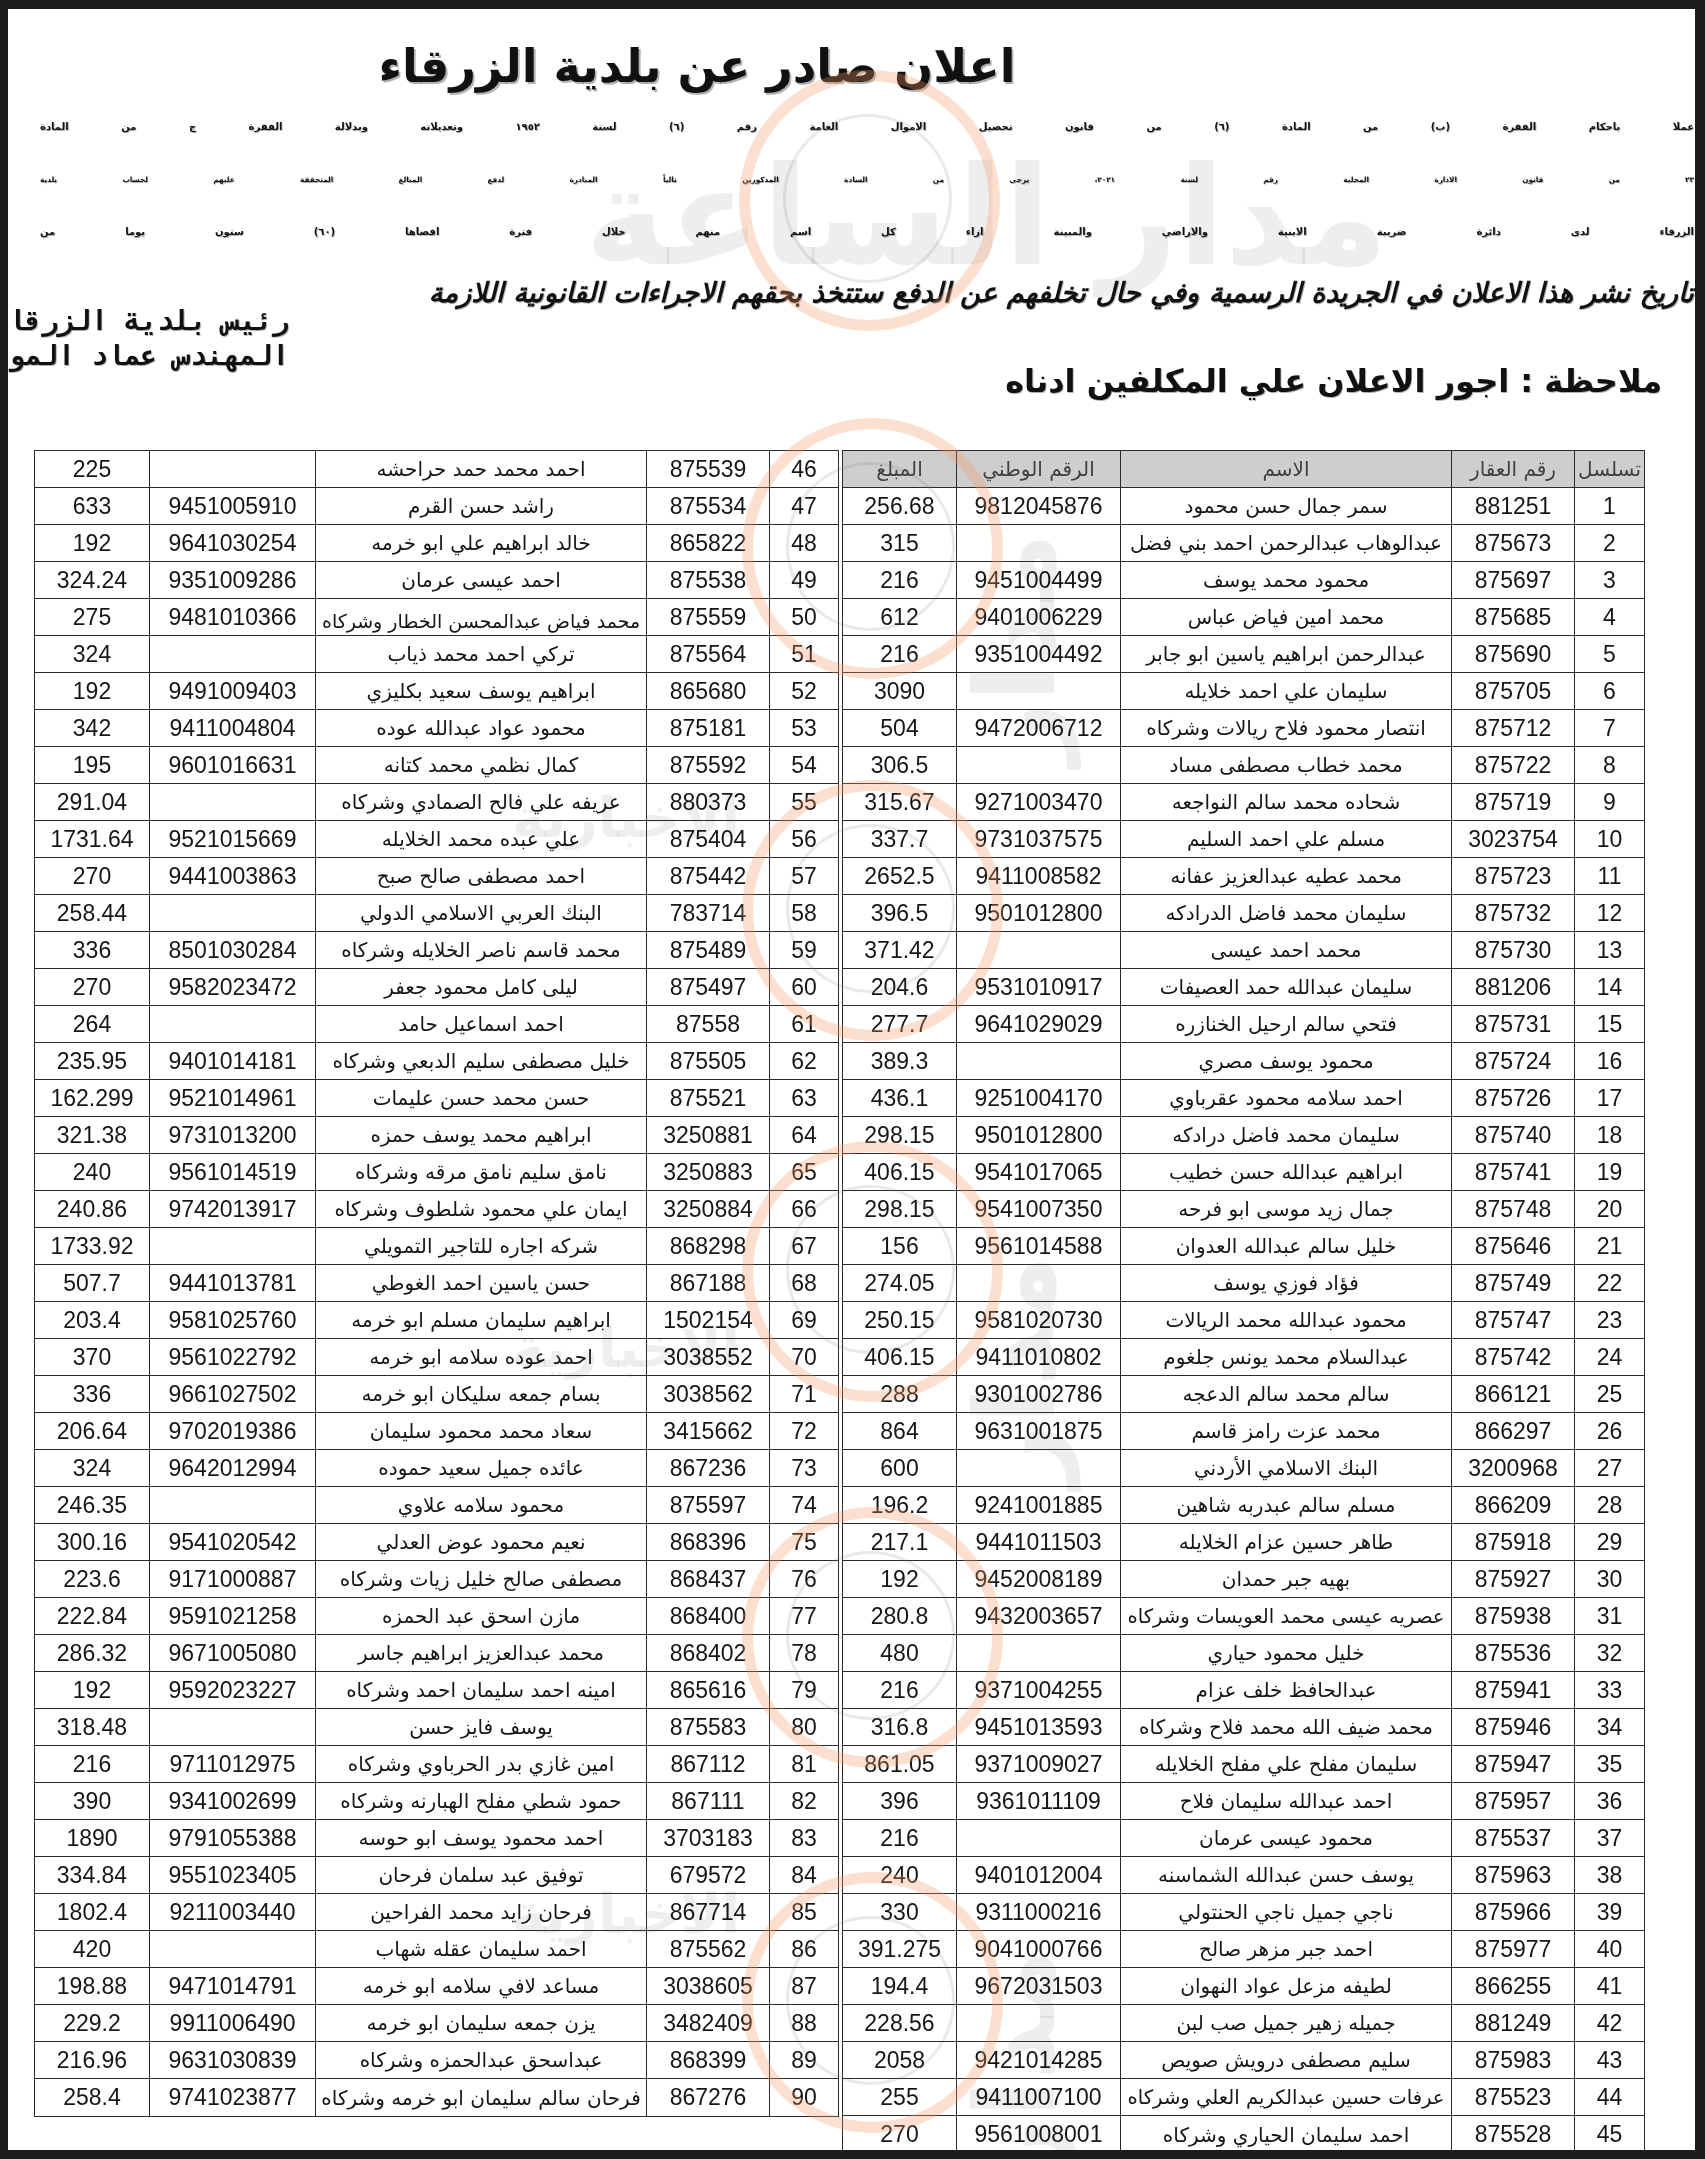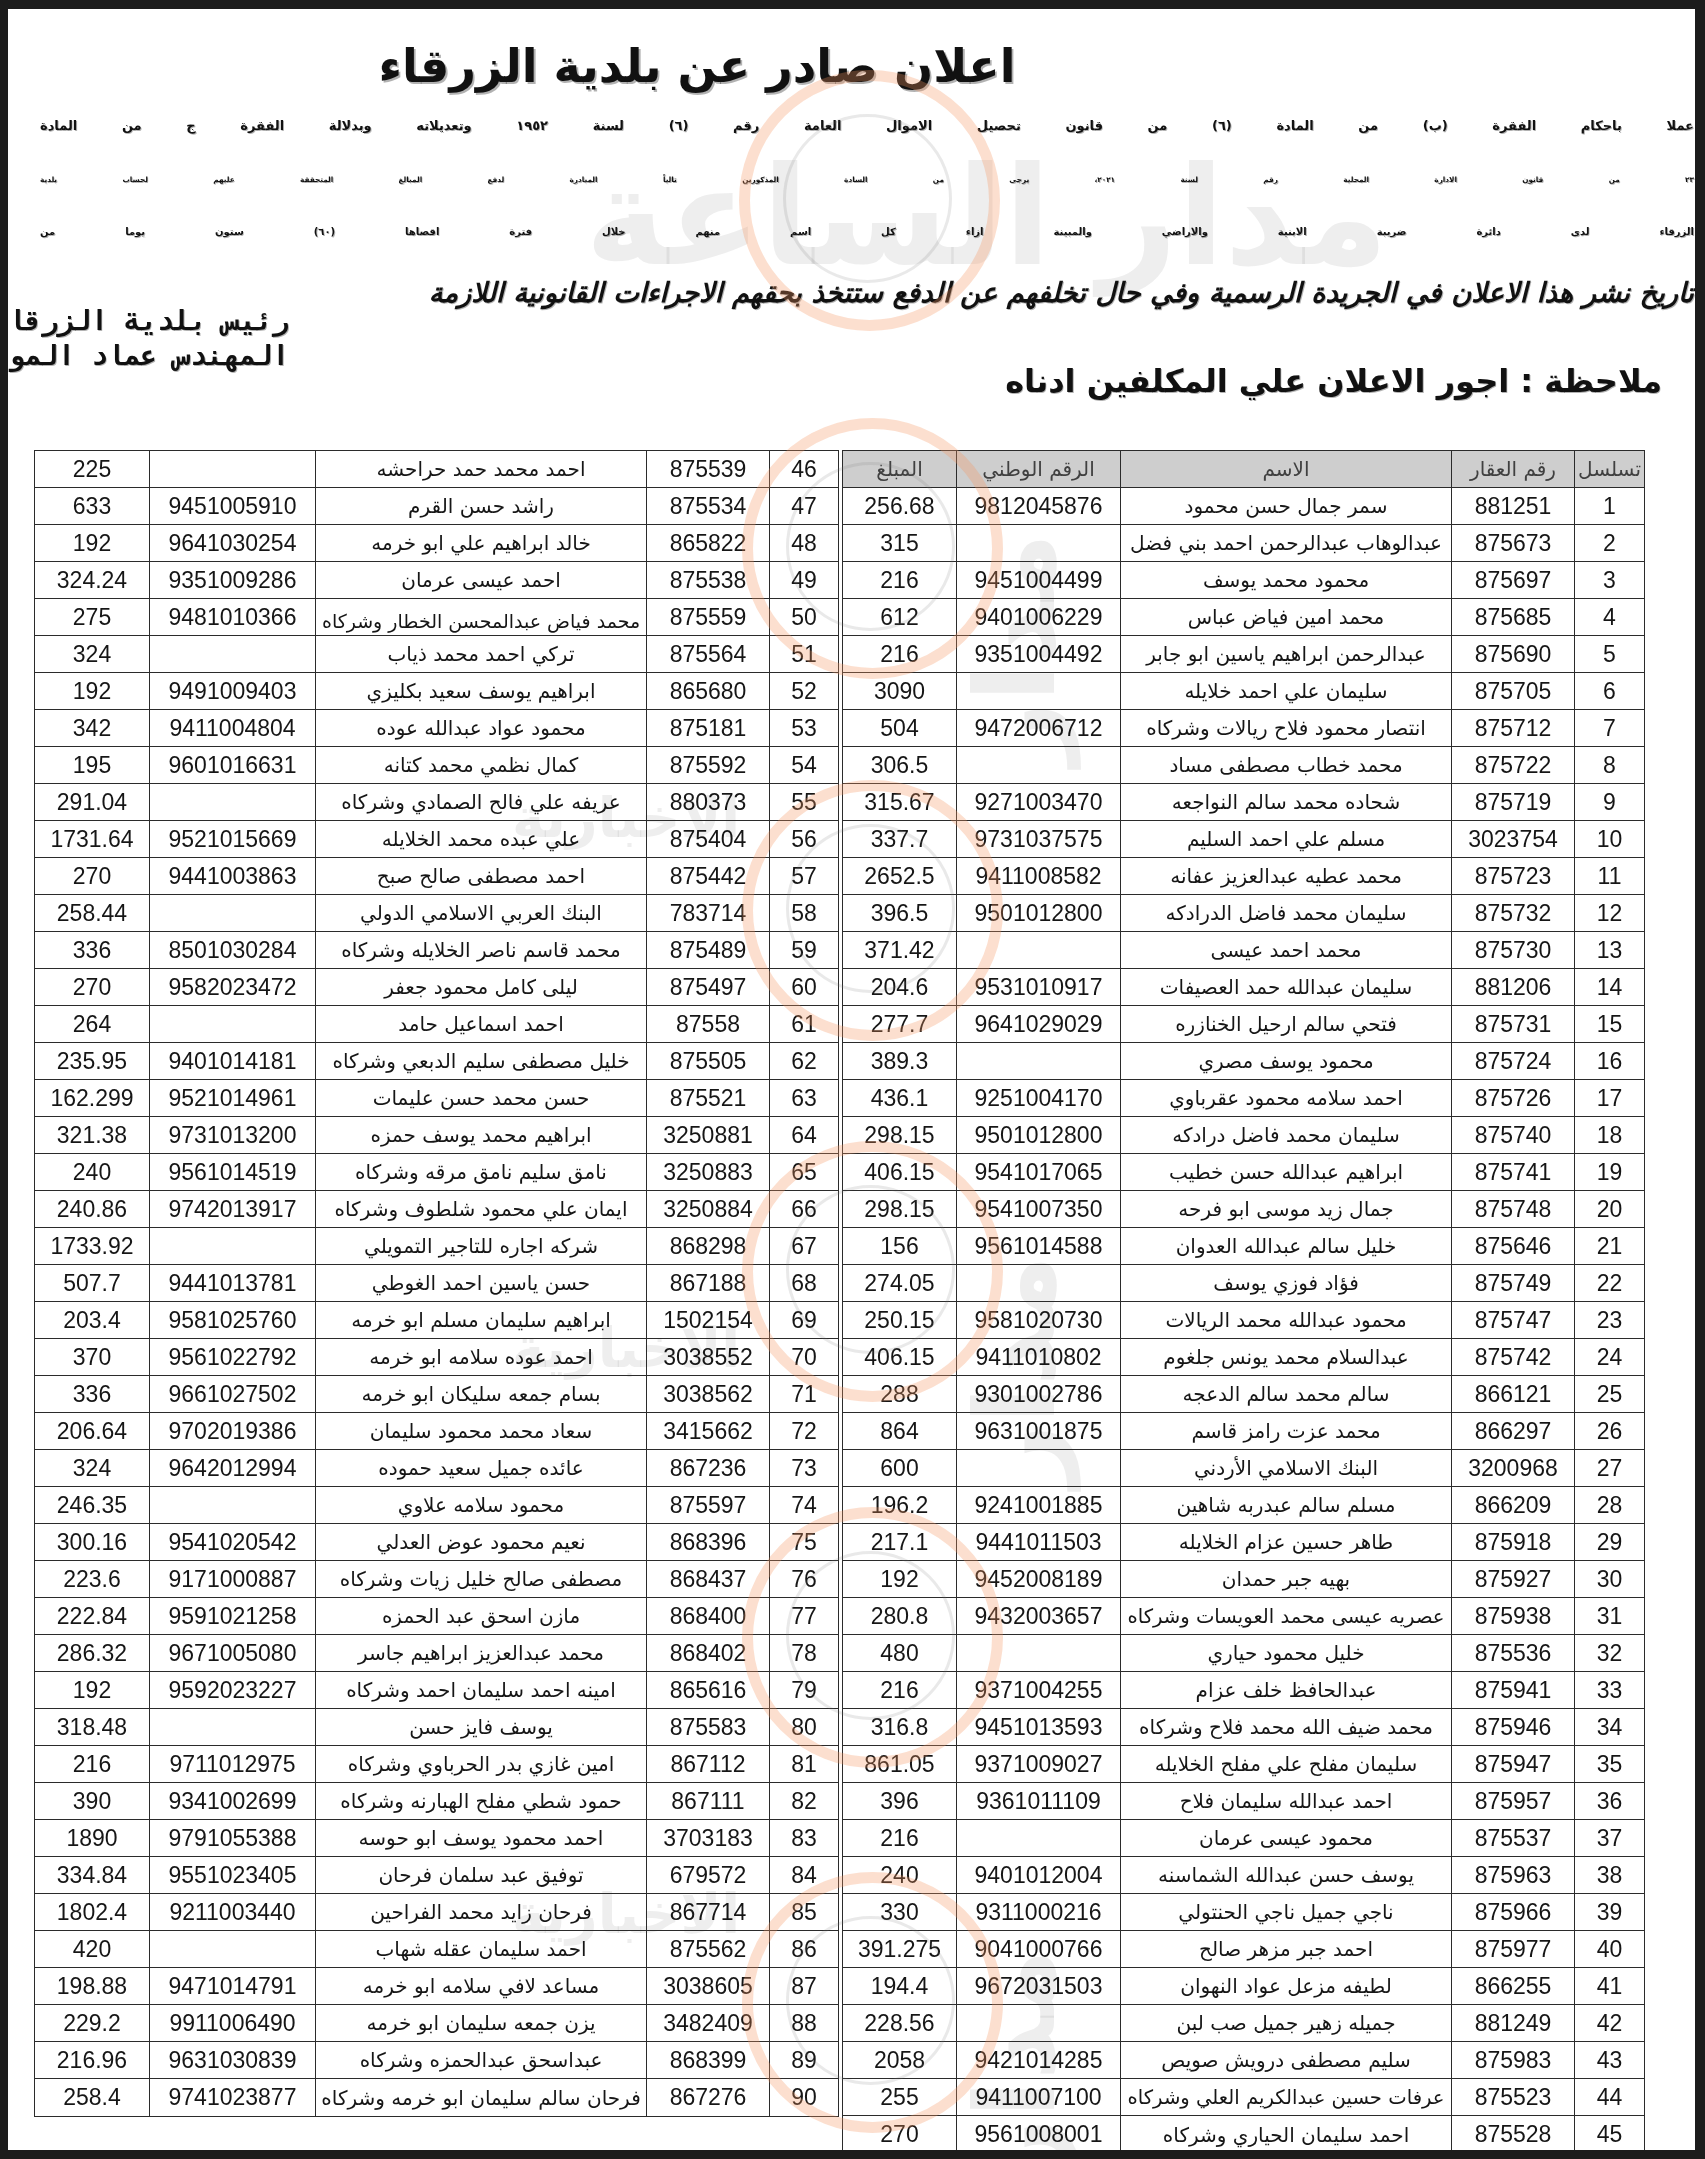--- a/index.html
+++ b/index.html
@@ -66,21 +66,21 @@
 <div class="wm-ring" style="left:739px; top:70px;"></div>
 <div class="wm-ring" style="left:742px; top:418px;"></div>
 <div class="wm-ring" style="left:742px; top:780px;"></div>
 <div class="wm-ring" style="left:742px; top:1141px;"></div>
 <div class="wm-ring" style="left:742px; top:1507px;"></div>
 <div class="wm-ring" style="left:742px; top:1872px;"></div>
 
 <div class="title">اعلان صادر عن بلدية الزرقاء</div>
 
 <div class="pline justify" style="top:102px;">
-  <span class="fit" style="font-size: 13px;">عملا باحكام الفقرة (ب) من المادة (٦) من قانون تحصيل الاموال العامة رقم (٦) لسنة ١٩٥٢ وتعديلاته وبدلالة الفقرة ج من المادة</span>
+  <span class="fit" style="font-size: 10px;">عملا باحكام الفقرة (ب) من المادة (٦) من قانون تحصيل الاموال العامة رقم (٦) لسنة ١٩٥٢ وتعديلاته وبدلالة الفقرة ج من المادة</span>
 </div>
 <div class="pline justify" style="top:154px;">
   <span class="fit" style="font-size: 7.3px;">٢٣ من قانون الادارة المحلية رقم لسنة ٢٠٢١، يرجى من السادة المذكورين تالياً المبادرة لدفع المبالغ المتحققة عليهم لحساب بلدية</span>
 </div>
 <div class="pline justify" style="top:207px;">
   <span class="fit" style="font-size: 10px;">الزرقاء لدى دائرة ضريبة الابنية والاراضي والمبينة ازاء كل اسم منهم خلال فترة اقصاها (٦٠) ستون يوما من</span>
 </div>
 <div class="pline start" style="top:274px;font-style:italic;">
   <span class="fit">تاريخ نشر هذا الاعلان في الجريدة الرسمية وفي حال تخلفهم عن الدفع ستتخذ بحقهم الاجراءات القانونية اللازمة</span>
 </div>

